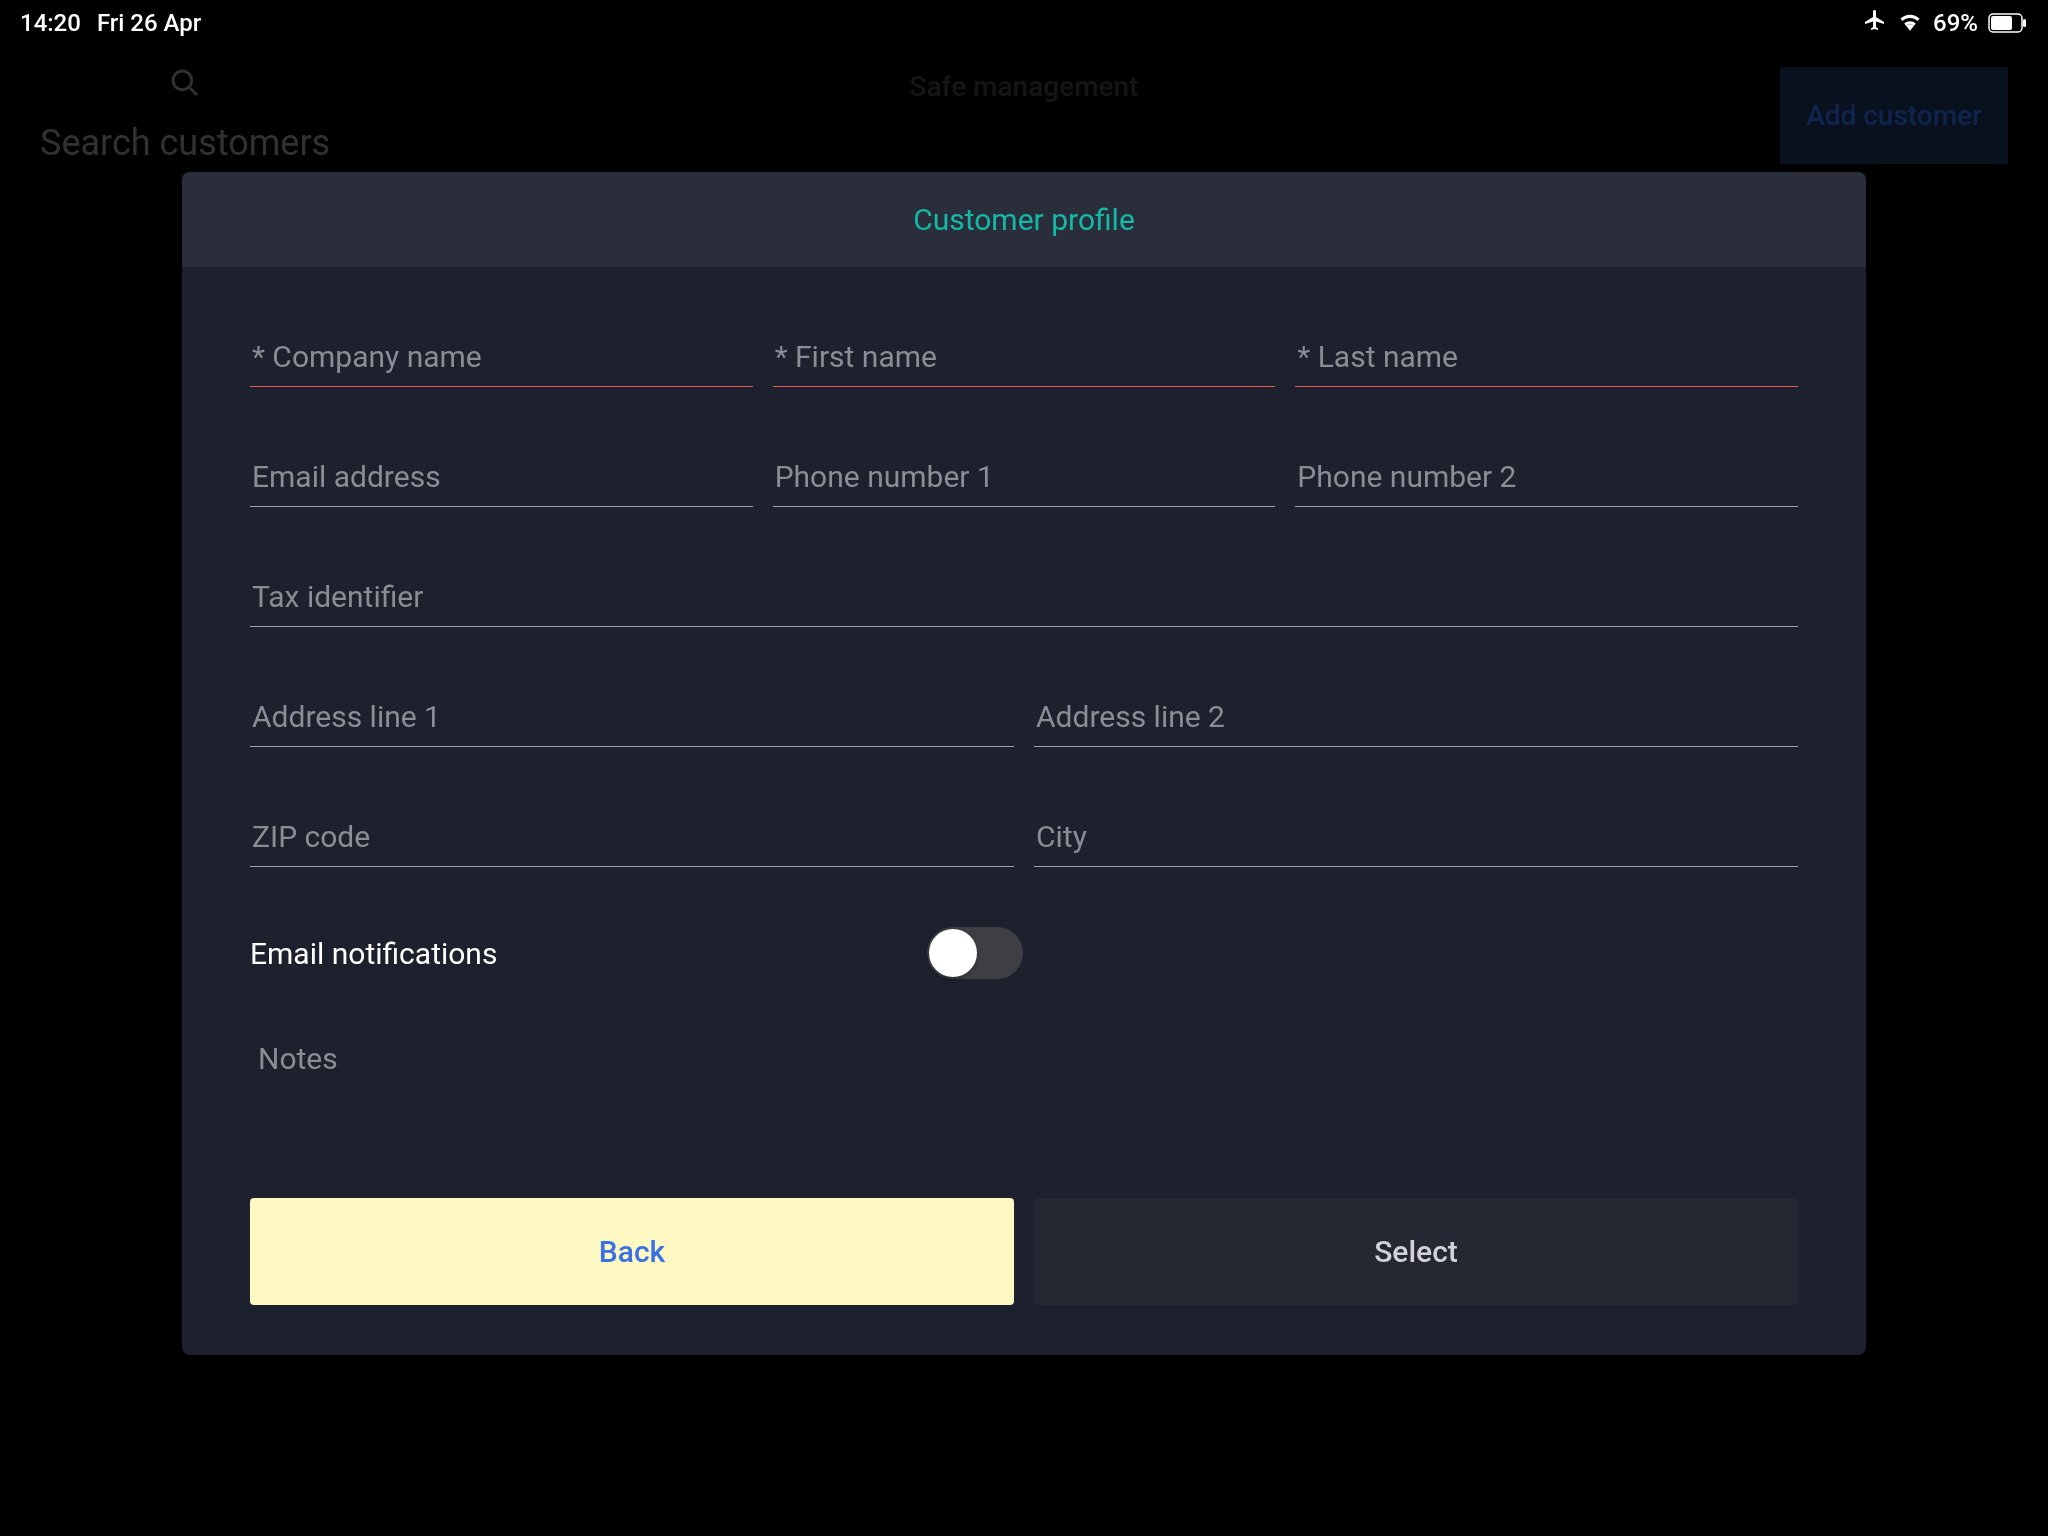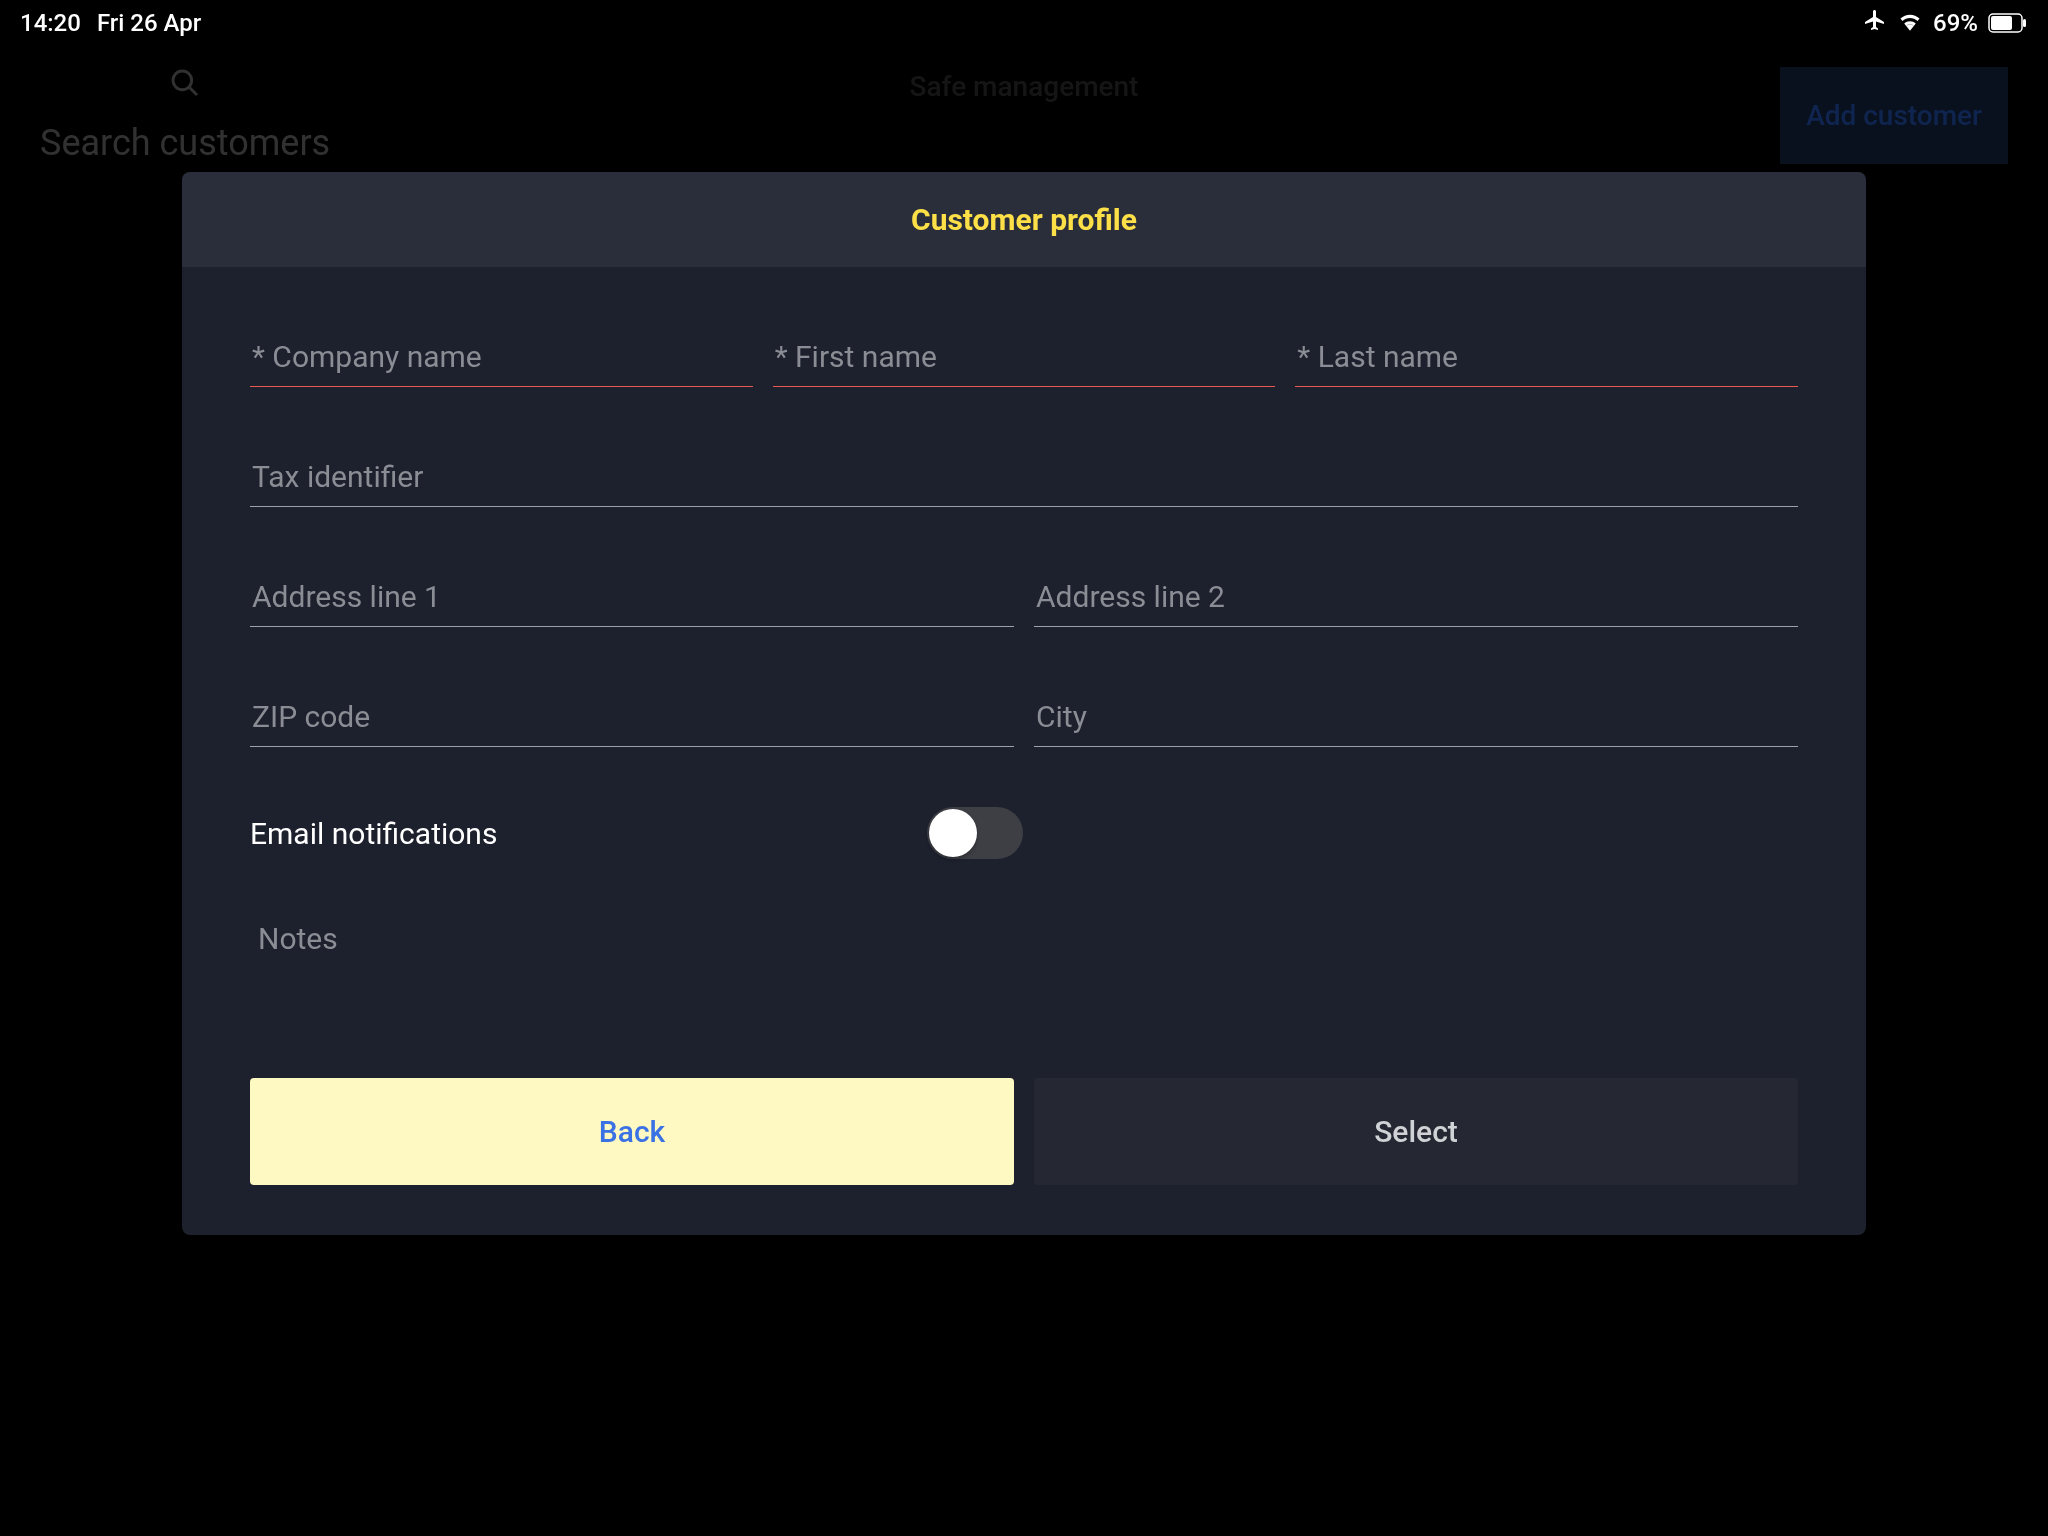--- a/index.html
+++ b/index.html
@@ -97,23 +97,23 @@
       width: 1684px;
       background: #1d212d;
       border-radius: 8px;
       overflow: hidden;
     }
 
     .modal-header {
       background: #2a2e3a;
       padding: 30px 20px;
       text-align: center;
-      color: #fde047;
-      font-size: 30px;
-      font-weight: 700;
+      color: #14b8a6;
+      font-size: 30px;
+      font-weight: 400;
     }
 
     .modal-body {
       padding: 60px 68px 40px;
     }
 
     .form-row {
       display: flex;
       gap: 20px;
       margin-bottom: 60px;
@@ -282,20 +282,31 @@
         <input type="text" placeholder="* Company name" style="">
       </div>
       <div class="form-field required">
         <input type="text" placeholder="* First name" style="">
       </div>
       <div class="form-field required">
         <input type="text" placeholder="* Last name" style="">
       </div>
     </div>
 
+    <div class="form-row">
+      <div class="form-field">
+        <input type="text" placeholder="Email address" style="">
+      </div>
+      <div class="form-field">
+        <input type="text" placeholder="Phone number 1" style="">
+      </div>
+      <div class="form-field">
+        <input type="text" placeholder="Phone number 2" style="">
+      </div>
+    </div>
 
     <div class="form-row">
       <div class="form-field full">
         <input type="text" placeholder="Tax identifier" style="">
       </div>
     </div>
 
     <div class="form-row">
       <div class="form-field">
         <input type="text" placeholder="Address line 1" style="">

